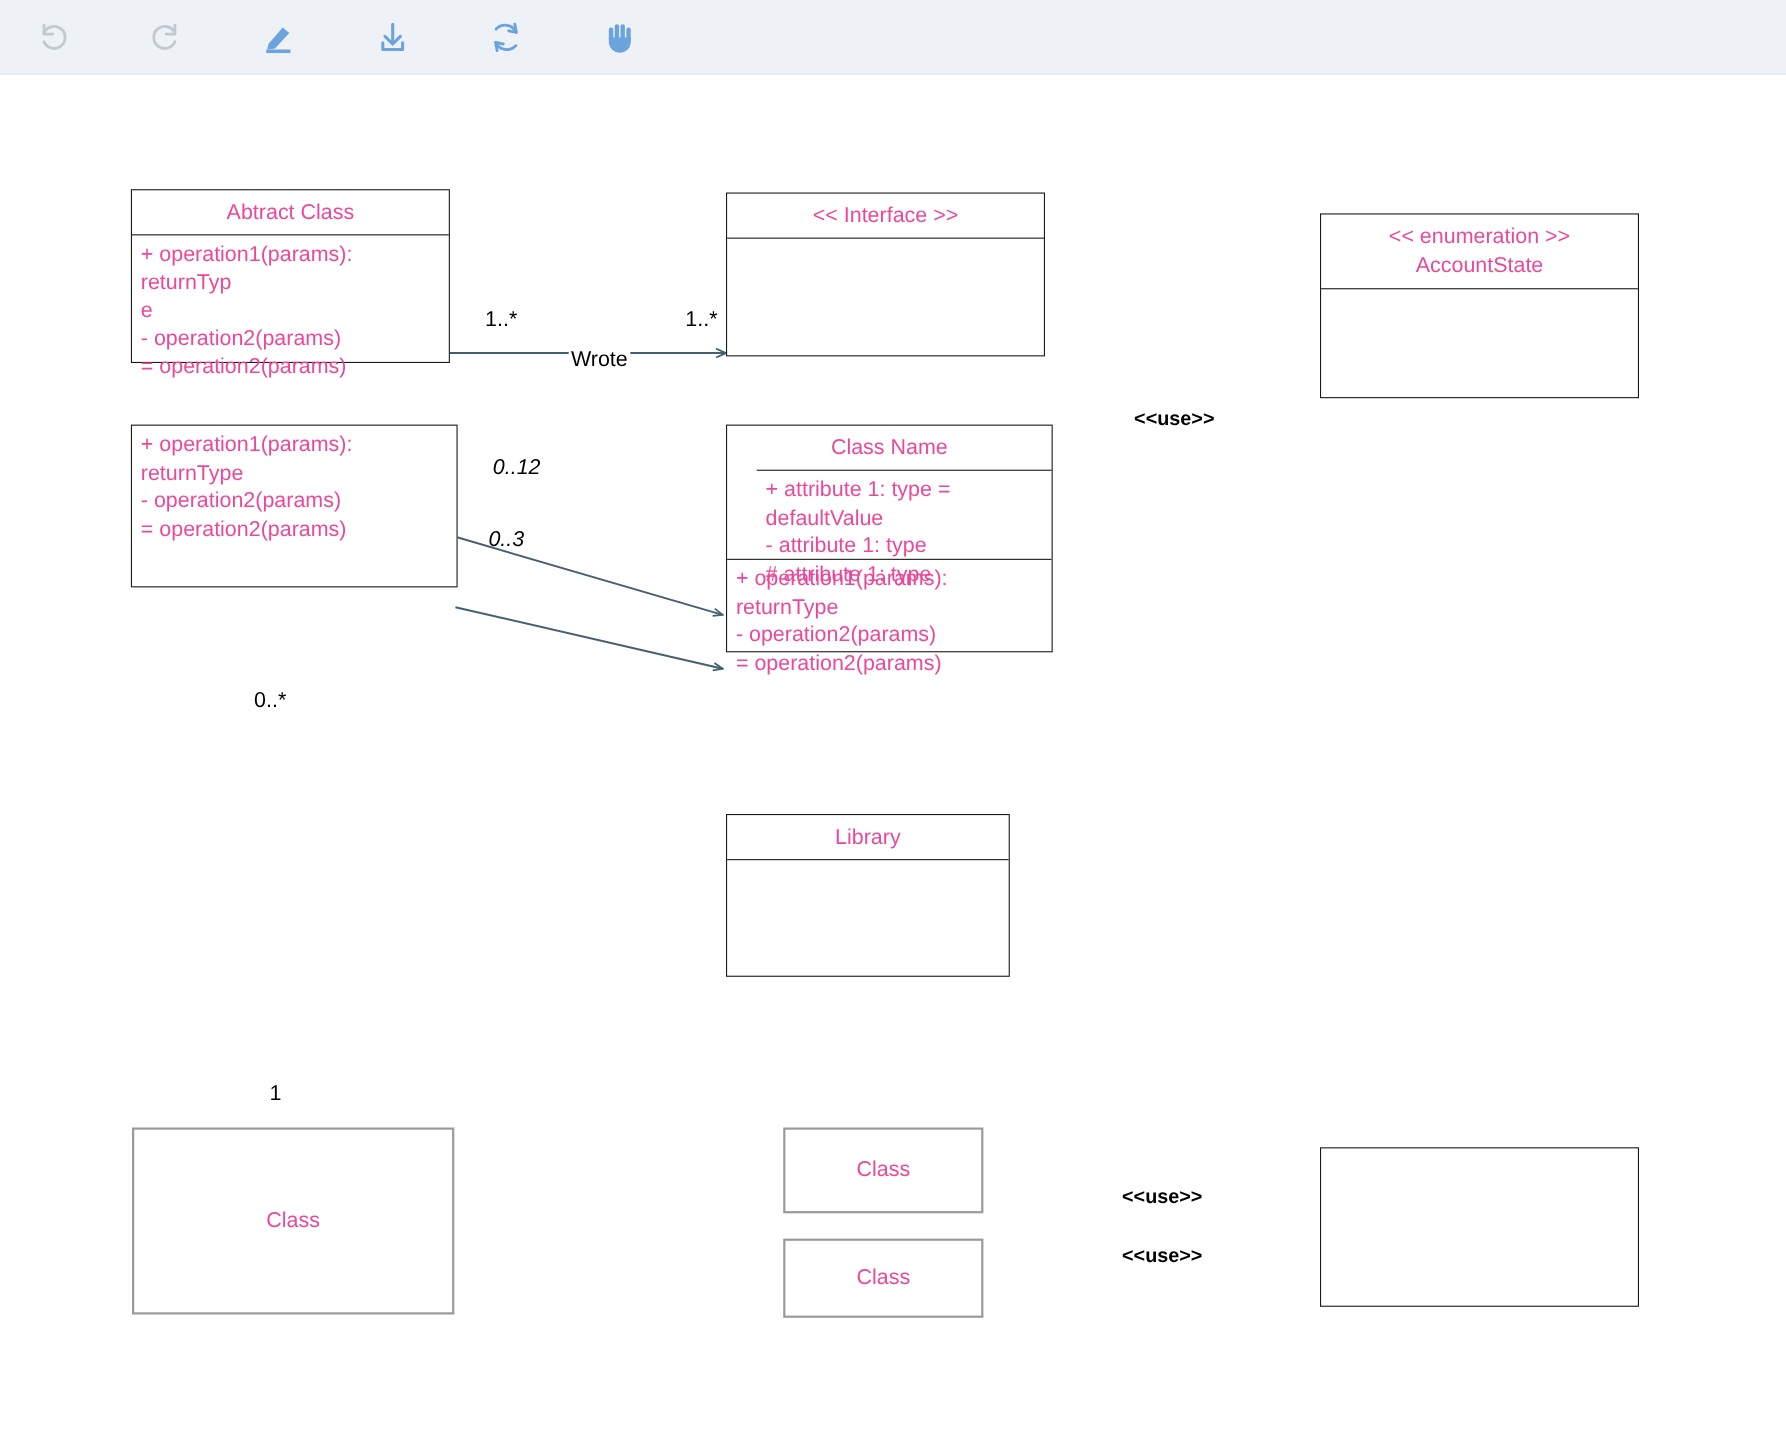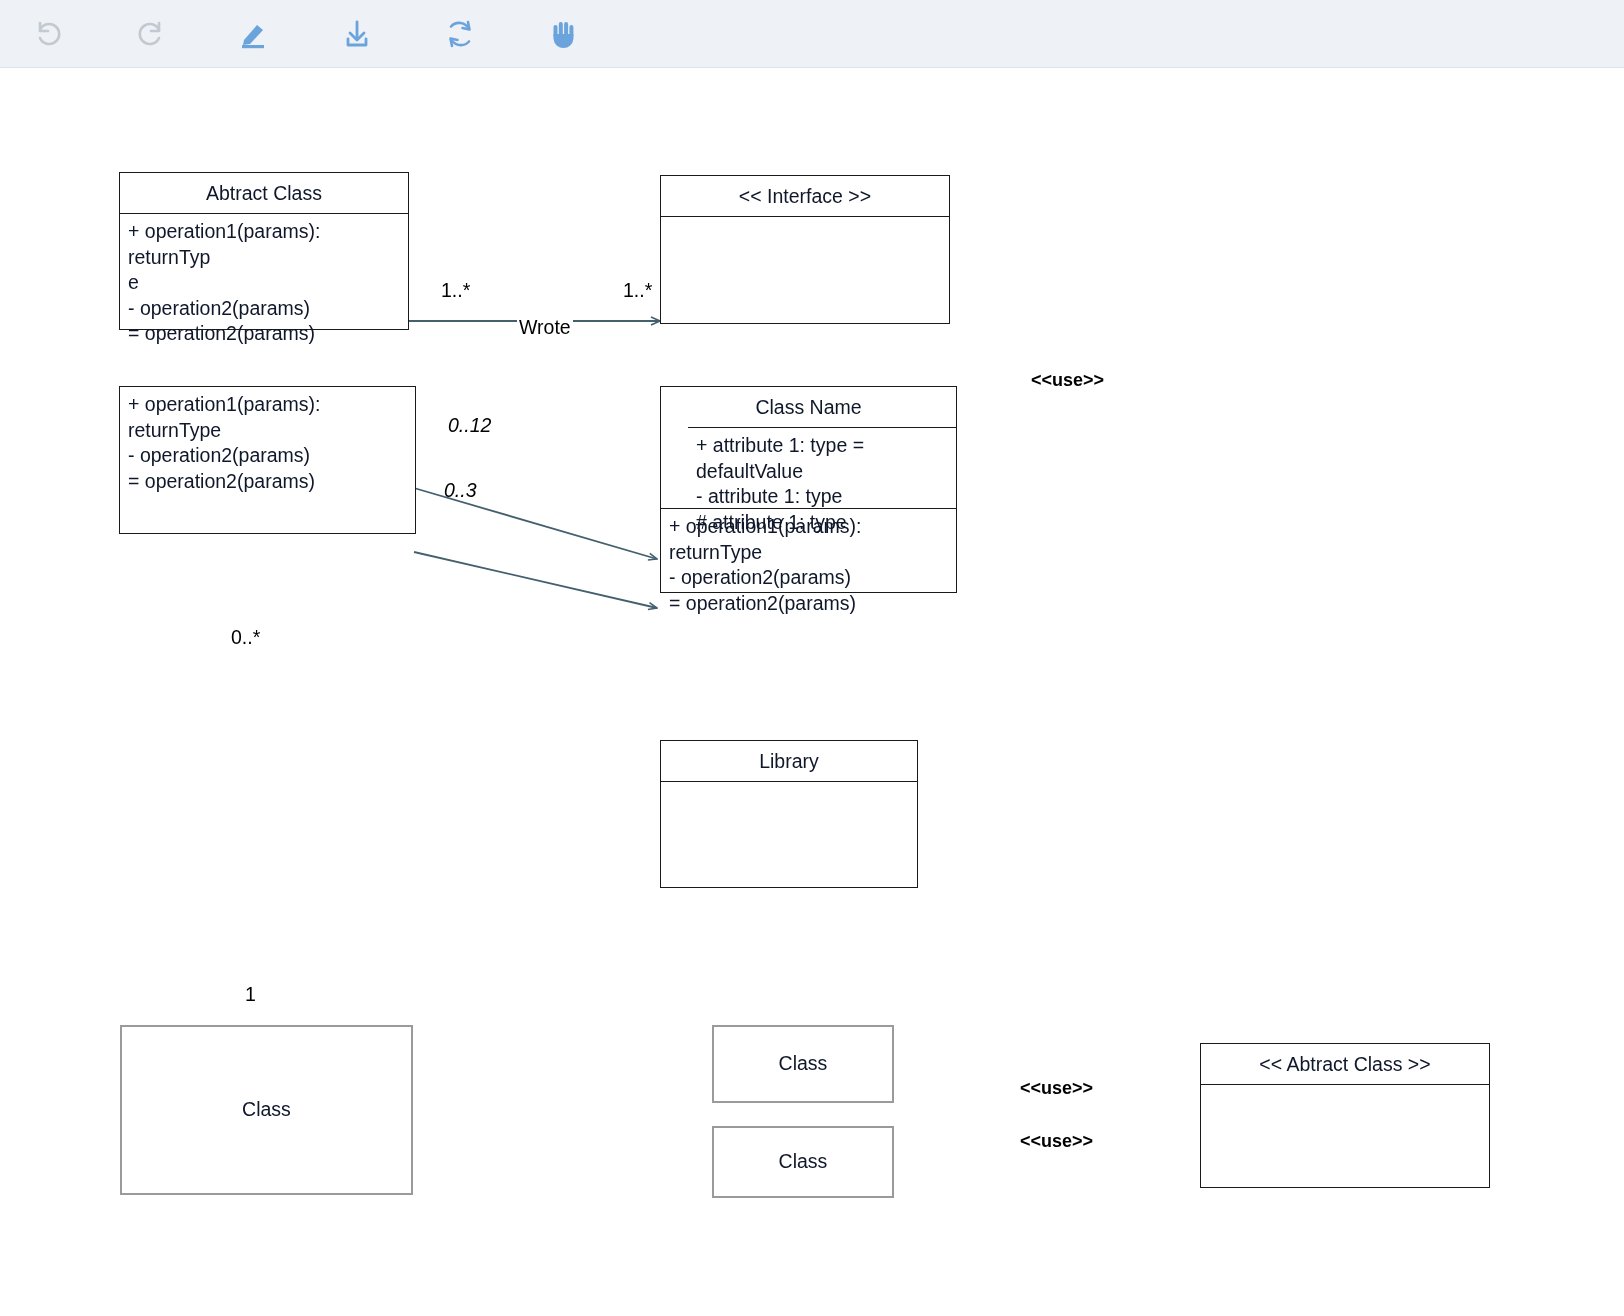--- a/index.html
+++ b/index.html
@@ -58,21 +58,21 @@
     pointer-events: none;
   }
 
   
   .uml-box {
     position: absolute;
     box-sizing: border-box;
     background: #ffffff;
     border: 1.6px solid #1a1a1a;
     font-size: 19.5px;
-    color: #0f172a;
+    color: #ec4899;
     z-index: 3;
   }
   .uml-box.gray {
     border: 2px solid #9a9a9a;
   }
   .compartment {
     box-sizing: border-box;
     padding: 6px 8px 7px 8px;
   }
   .compartment + .compartment {
@@ -279,20 +279,25 @@
 e
 - operation2(params)
 = operation2(params)</div>
   </div>
 
   <div class="uml-box" style="left:660px; top:107px; width:290px; height:149px;">
     <div class="compartment title-c">&lt;&lt; Interface &gt;&gt;</div>
     <div class="compartment body-c empty-c" style="height:108px;"></div>
   </div>
 
+  <div class="uml-box" style="left:1200px; top:126px; width:290px; height:168px;">
+    <div class="compartment title-c" style="height:67px;">&lt;&lt; enumeration &gt;&gt;
+AccountState</div>
+    <div class="compartment body-c empty-c" style="height:99px;"></div>
+  </div>
 
   <div class="uml-box" style="left:119px; top:318px; width:297px; height:148px;">
     <div class="compartment body-c" style="height:82px;">+ operation1(params): returnType
 - operation2(params)
 = operation2(params)</div>
   </div>
 
   <div class="uml-box" style="left:660px; top:318px; width:297px; height:207px;">
     <div class="compartment title-c">Class Name</div>
     <div class="compartment body-c" style="height:81px;margin-left:27px;">+ attribute 1: type = defaultValue
@@ -314,21 +319,20 @@
 
   <div class="uml-box gray" style="left:712px; top:957px; width:182px; height:78px;">
     <div class="compartment center-label" style="height:100%;">Class</div>
   </div>
 
   <div class="uml-box gray" style="left:712px; top:1058px; width:182px; height:72px;">
     <div class="compartment center-label" style="height:100%;">Class</div>
   </div>
 
   <div class="uml-box" style="left:1200px; top:975px; width:290px; height:145px;">
-    <div class="compartment title-c">&lt;&lt; Abtract Class &gt;&gt;</div>
     <div class="compartment body-c empty-c" style="height:104px;"></div>
   </div>
 
   <div class="edge-label" style="left:441px; top:211px;">1..*</div>
 
   <div class="edge-label" style="left:623px; top:211px;">1..*</div>
 
   <div class="edge-label onwhite" style="left:517px; top:248px;">Wrote</div>
 
   <div class="edge-label italic" style="left:448px; top:346px;">0..12</div>

